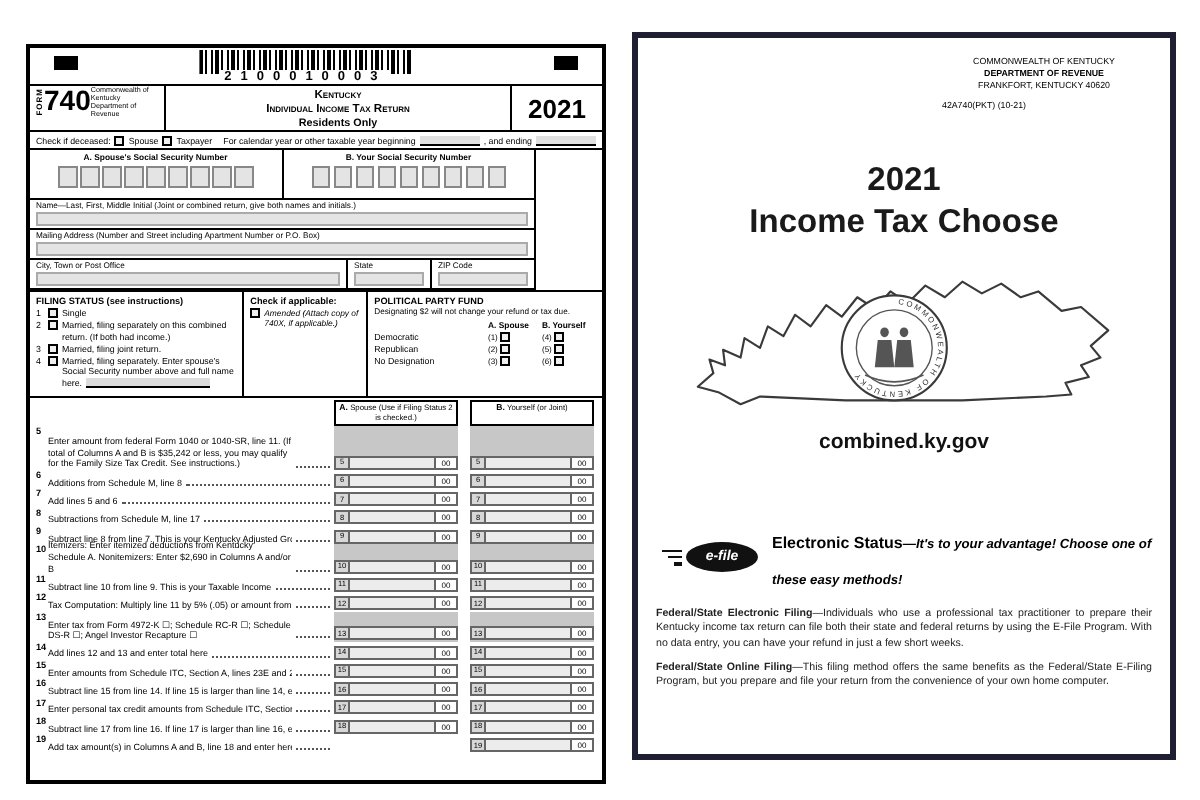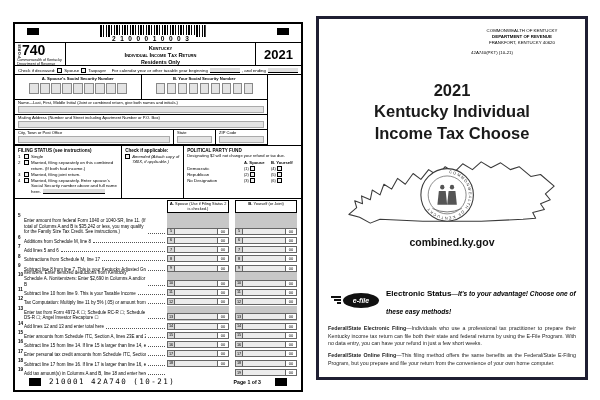--- a/index.html
+++ b/index.html
@@ -9,21 +9,21 @@
 
   
   .form-page{left:13px;top:22px;width:290px;height:370px;border:2px solid #000;display:flex;flex-direction:column;}
   .topstrip{position:relative;height:18px;flex:0 0 auto;}
   .corner-mark{position:absolute;top:4px;width:12px;height:7px;background:#000;}
   .corner-mark.cm-l{left:12px;} .corner-mark.cm-r{right:12px;}
   .barcode-wrap{position:absolute;left:50%;transform:translateX(-55%);top:1px;width:106px;height:16px;}
   .barcode{width:100%;height:12px;background:repeating-linear-gradient(90deg,#000 0,#000 2px,#fff 2px,#fff 3px,#000 3px,#000 4px,#fff 4px,#fff 6px,#000 6px,#000 7px,#fff 7px,#fff 8px);}
   .barcode-num{position:absolute;left:50%;transform:translateX(-50%);bottom:-1px;background:#fff;font-size:6.5px;font-weight:bold;letter-spacing:4.5px;padding:0 2px;white-space:nowrap;}
   .form-header{display:flex;height:24px;border-top:1px solid #000;border-bottom:1px solid #000;flex:0 0 auto;}
-  .fid{width:51px;border-right:1px solid #000;padding:0 2px;display:flex;flex-direction:column;}
+  .fid{width:68px;border-right:1px solid #000;padding:0 2px;display:flex;flex-direction:row;}
   .fid-top{display:flex;align-items:flex-start;}
   .form-word{writing-mode:vertical-rl;transform:rotate(180deg);font-size:4px;font-weight:bold;letter-spacing:.5px;margin-top:1px;}
   .form-number{font-size:14px;font-weight:bold;line-height:14px;}
   .agency{font-size:3.6px;line-height:1.15;}
   .ftitle{flex:1;text-align:center;padding-top:2px;}
   .t1,.t2{font-variant:small-caps;font-weight:bold;font-size:5.8px;line-height:1.2;}
   .t3{font-weight:bold;font-size:5.4px;}
   .fyear{width:46px;border-left:1px solid #000;display:flex;align-items:center;justify-content:center;font-size:13px;font-weight:bold;}
   .deceased-row{height:9px;border-bottom:1px solid #000;display:flex;align-items:center;font-size:4.4px;padding:0 3px;gap:2px;flex:0 0 auto;white-space:nowrap;}
   .deceased-row .spacer{flex:1;}
@@ -547,42 +547,35 @@
           </div>
           <div class="cell"></div>
           <div class="cell cb2">
             <span class="nbox">19</span>
             <span class="abox"></span>
             <span class="cbox">00</span>
           </div>
         </div>
       </div>
 
-    <div class="ffooter">
-      <div class="sq"></div>
-      <div class="footer-code">210001 42A740 (10-21)</div>
-      <div class="footer-page">Page 1 of 3</div>
-      <div class="sq"></div>
-    </div>
   </div>
 
   <div class="page cover-page">
 
     <div class="cov-head">
       <div class="ag-lines">
           <div class="ag-line">COMMONWEALTH OF KENTUCKY</div>
           <div class="ag-line bold">DEPARTMENT OF REVENUE</div>
           <div class="ag-line">FRANKFORT, KENTUCKY 40620</div>
         </div>
       <div class="cov-code">42A740(PKT) (10-21)</div>
     </div>
 
     <div class="cov-title">
         <div class="cover-title-line">2021</div>
-        <div class="cover-title-line">Kentucky Individual</div>
         <div class="cover-title-line">Income Tax Choose</div>
       </div>
 
     <svg class="ky-art" width="214" height="76" viewBox="0 0 220 74">
       <path d="M4,60 L12,53 L10,46 L18,49 L17,41 L26,45 L28,35 L36,40 L40,29 L48,34 L54,23 L62,29 L70,18 L78,24 L86,14 L95,20 L103,11 L112,17 L121,8 L131,14 L140,6 L150,12 L160,7 L170,14 L179,11 L191,21 L201,19 L215,31 L206,39 L211,45 L201,49 L205,55 L193,58 L196,64 L183,65 L140,67 L80,67 L36,65 L26,69 L15,63 Z" fill="#ffffff" stroke="#3a3a3a" stroke-width="1.1" stroke-linejoin="round"></path>
       <circle cx="105" cy="40" r="27" fill="#ffffff" stroke="#3a3a3a" stroke-width="1.1"></circle>
       <circle cx="105" cy="40" r="19.5" fill="none" stroke="#555" stroke-width="0.7"></circle>
       <defs>
         <path id="sealArc" d="M105,17.5 a22.5,22.5 0 1,1 -0.05,0"></path>
       </defs>

